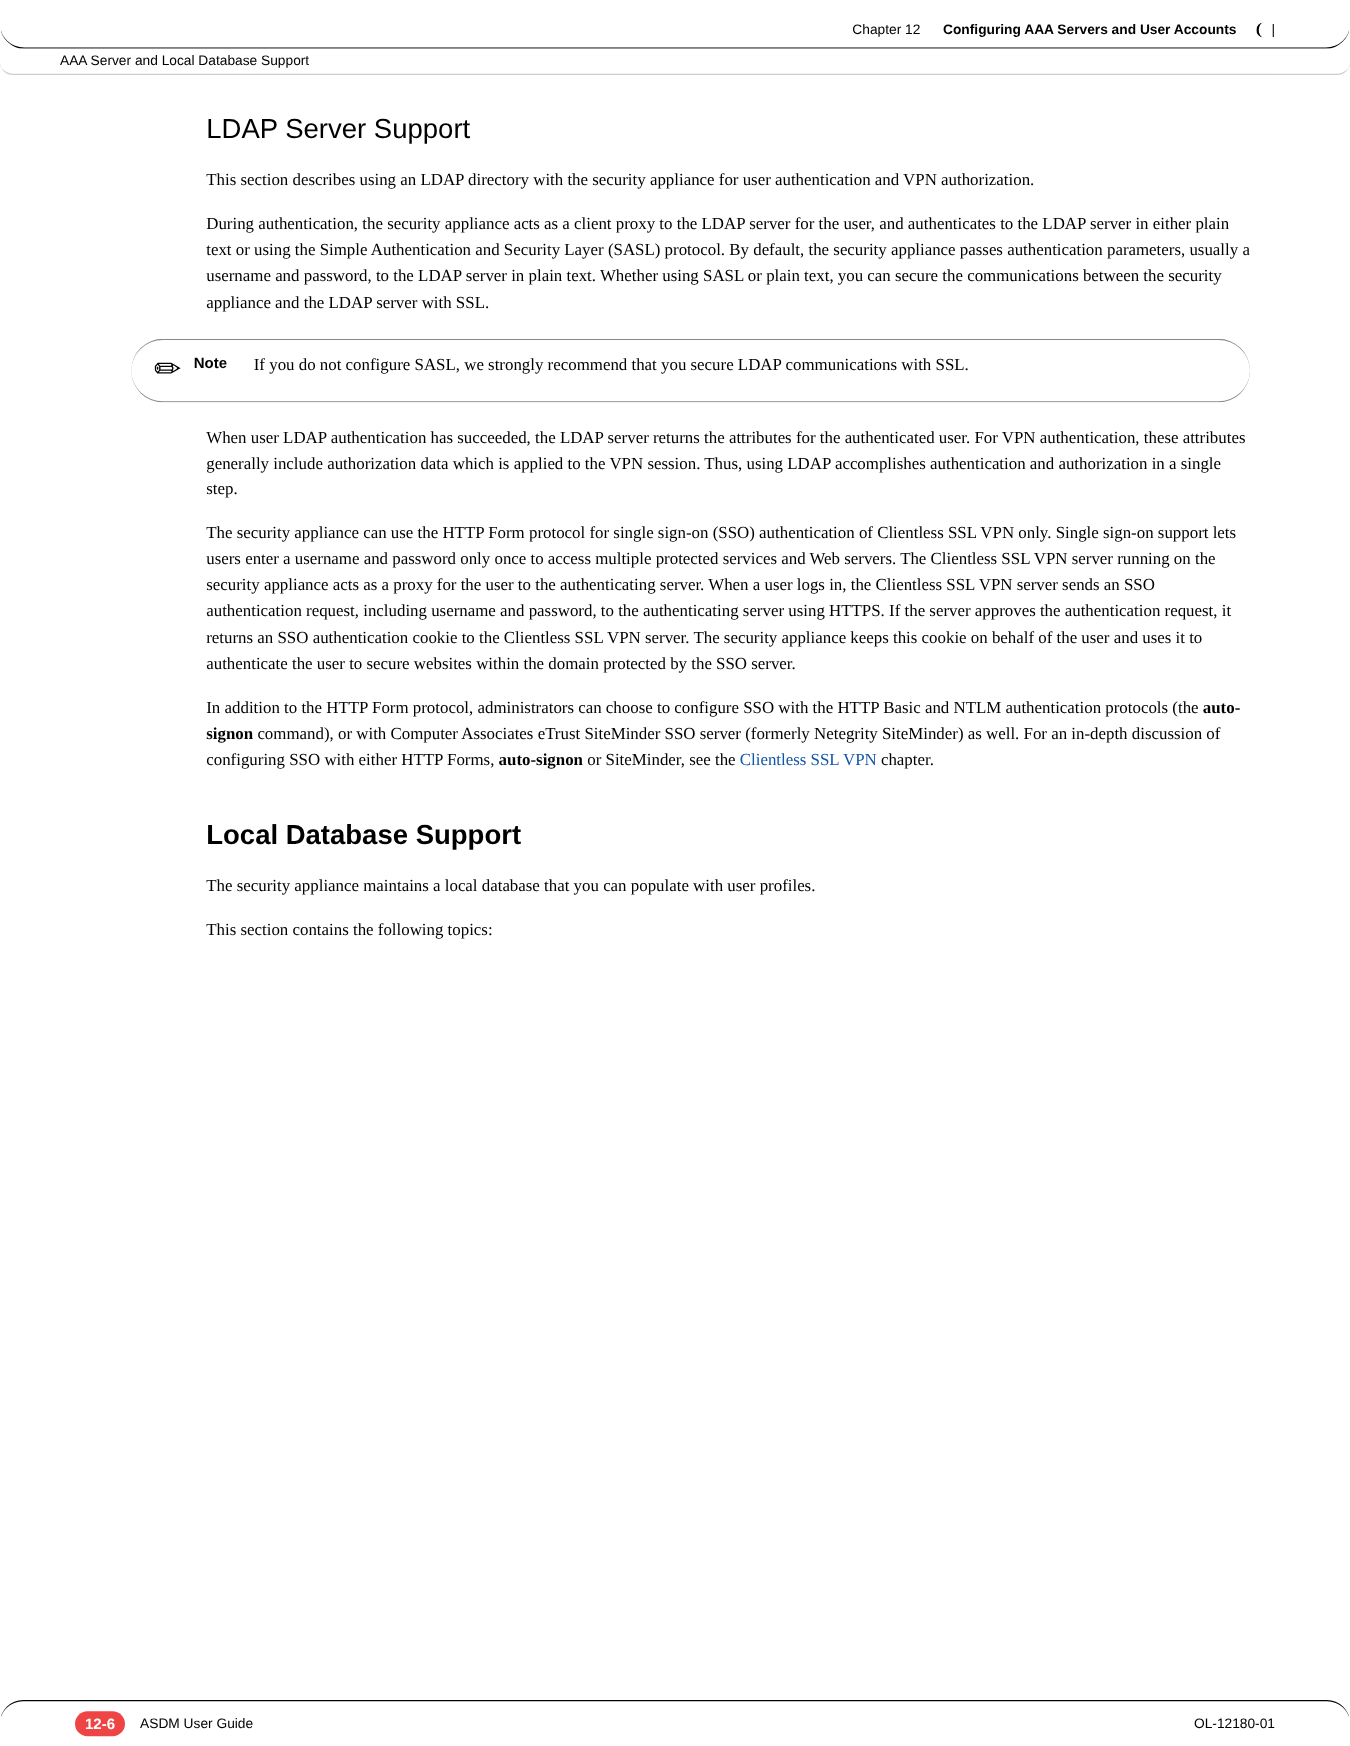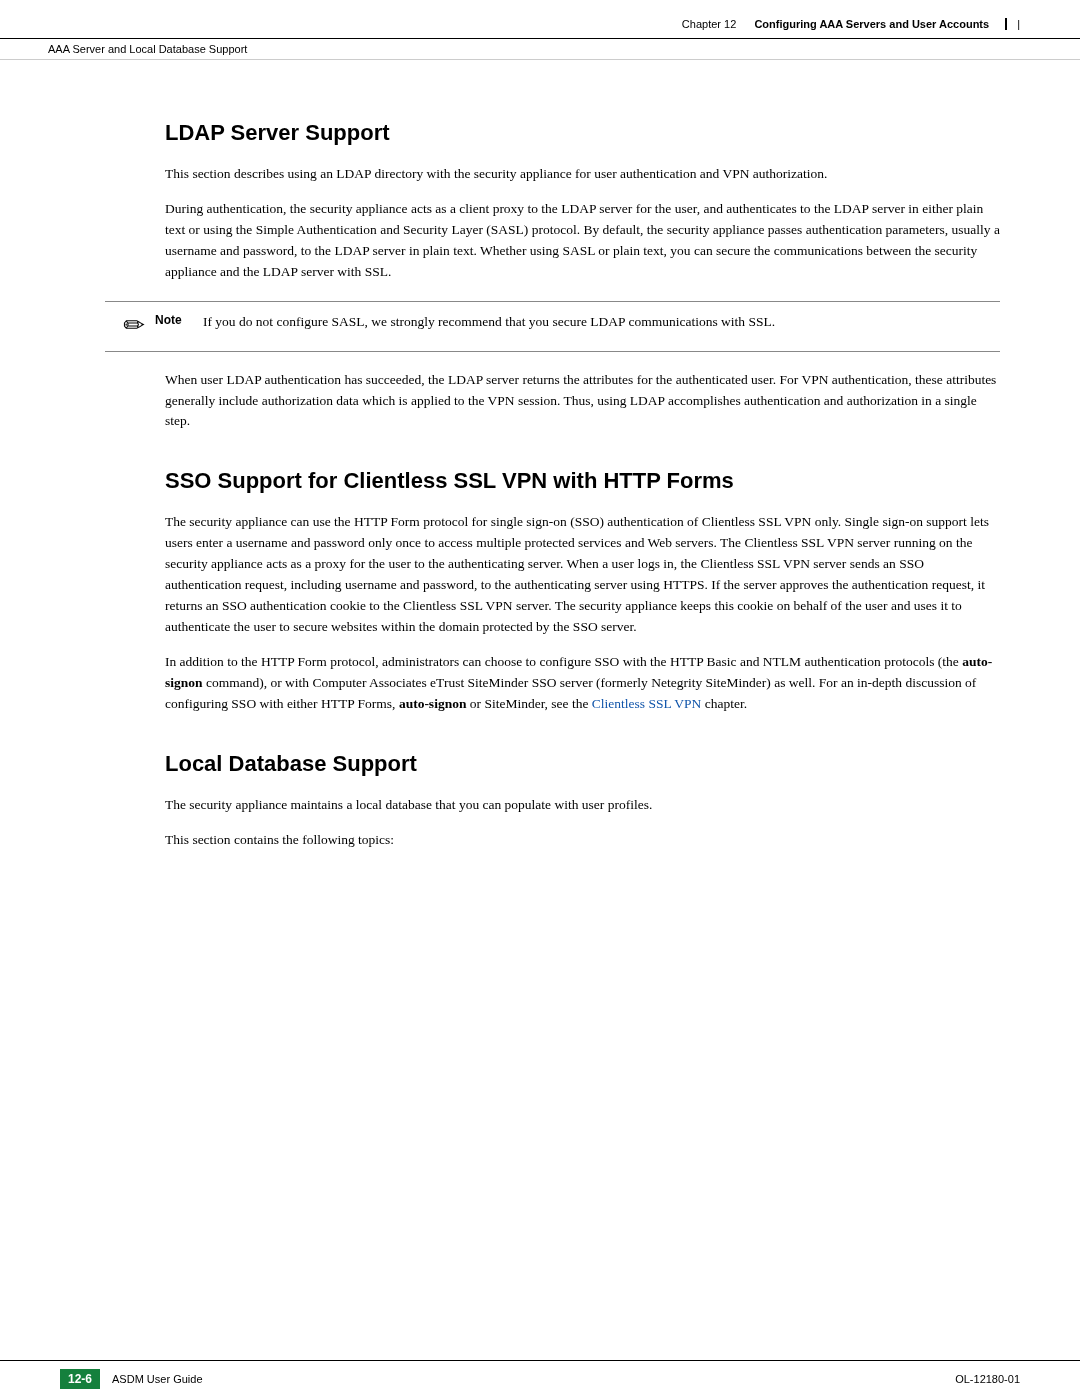--- a/index.html
+++ b/index.html
@@ -1,15 +1,15 @@
 <!DOCTYPE html>
 <html><head>
   <meta charset="utf-8">
   <style>
-    * { margin: 0; padding: 0; box-sizing: border-box; }
+    * { margin: 0; padding: 0; box-sizing: border-box; border-radius: 30px; }
 
     body {
       font-family: Times New Roman, Times, serif;
       font-size: 14px;
       background: #ffffff;
       color: #000000;
       width: 1080px;
       min-height: 1397px;
       position: relative;
     }
@@ -61,24 +61,23 @@
 
     
     .content {
       padding: 30px 80px 30px 165px;
     }
 
     
     .section-heading {
       font-family: Arial, Helvetica, sans-serif;
       font-size: 22px;
-      font-weight: bold;
+      font-weight: normal;
       color: #000;
       margin-bottom: 18px;
-      margin-top: 30px;
     }
 
     .section-heading-large {
       font-family: Arial, Helvetica, sans-serif;
       font-size: 22px;
       font-weight: bold;
       color: #000;
       margin-bottom: 18px;
       margin-top: 36px;
     }
@@ -169,21 +168,21 @@
       font-size: 11px;
     }
 
     .footer-left {
       display: flex;
       align-items: center;
       gap: 12px;
     }
 
     .footer-page-box {
-      background: #15803d;
+      background: #ef4444;
       color: #fff;
       font-weight: bold;
       font-size: 12px;
       padding: 3px 8px;
     }
 
     .footer-guide-title {
       font-size: 11px;
     }
 
@@ -235,21 +234,20 @@
 
       <div class="note-container">
         <div class="note-icon">✏</div>
         <div class="note-label">Note</div>
         <div class="note-text">If you do not configure SASL, we strongly recommend that you secure LDAP communications with SSL.</div>
       </div>
 
       <p class="para">When user LDAP authentication has succeeded, the LDAP server returns the attributes for the authenticated user. For VPN authentication, these attributes generally include authorization data which is applied to the VPN session. Thus, using LDAP accomplishes authentication and authorization in a single step.</p>
 
 
-      <h2 class="section-heading-large">SSO Support for Clientless SSL VPN with HTTP Forms</h2>
 
       <p class="para">The security appliance can use the HTTP Form protocol for single sign-on (SSO) authentication of Clientless SSL VPN only. Single sign-on support lets users enter a username and password only once to access multiple protected services and Web servers. The Clientless SSL VPN server running on the security appliance acts as a proxy for the user to the authenticating server. When a user logs in, the Clientless SSL VPN server sends an SSO authentication request, including username and password, to the authenticating server using HTTPS. If the server approves the authentication request, it returns an SSO authentication cookie to the Clientless SSL VPN server. The security appliance keeps this cookie on behalf of the user and uses it to authenticate the user to secure websites within the domain protected by the SSO server.</p>
 
       <p class="para">
         <span>In addition to the HTTP Form protocol, administrators can choose to configure SSO with the HTTP Basic and NTLM authentication protocols (the </span><span class="bold">auto-signon</span><span> command), or with Computer Associates eTrust SiteMinder SSO server (formerly Netegrity SiteMinder) as well. For an in-depth discussion of configuring SSO with either HTTP Forms, </span><span class="bold">auto-signon</span><span> or SiteMinder, see the </span><a href="#">Clientless SSL VPN</a><span> chapter.</span>
       </p>
 
       <h2 class="section-heading-large">Local Database Support</h2>
 
       <p class="para">The security appliance maintains a local database that you can populate with user profiles.</p>

